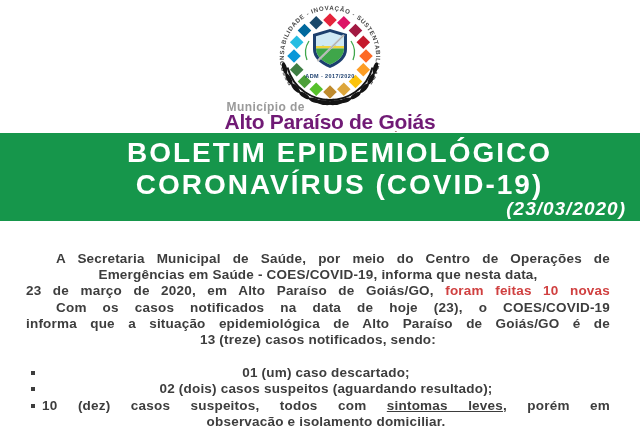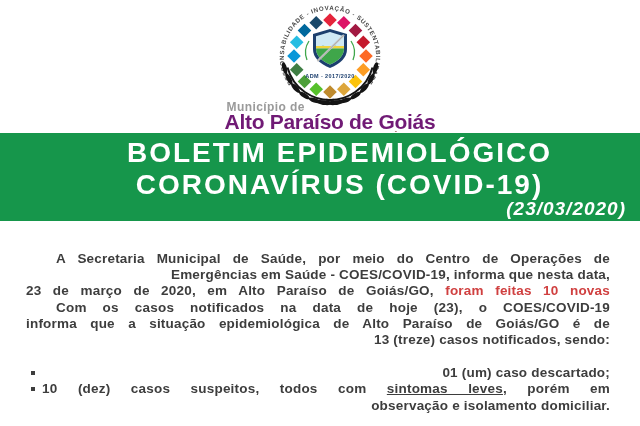--- a/index.html
+++ b/index.html
@@ -42,21 +42,21 @@
   .banner-date{
     position:absolute;right:14px;bottom:1px;color:#fff;
     font-style:italic;font-weight:bold;font-size:19px;letter-spacing:1px;
   }
 
   
   .content{
     position:absolute;top:251px;left:26px;width:584px;
     color:var(--text);font-size:13.5px;font-weight:bold;letter-spacing:.2px;
   }
-  .line{line-height:16.2px;text-align:right;}
+  .line{line-height:16.2px;text-align:center;}
   .line.indent{text-indent:30px;}
   .line.stretch{text-align:justify;text-align-last:justify;}
   .red{color:var(--red);}
   .underline{text-decoration:underline;}
   .bullet-list{margin-top:17px;}
   .bullet-item{display:flex;align-items:flex-start;}
   .marker{flex:none;width:4px;height:4px;background:var(--text);margin:6px 7px 0 5px;}
   .bullet-content{flex:1;min-width:0;}
 </style>
 </head>
@@ -153,20 +153,26 @@
     <div class="bullet-list">
         <div class="bullet-item">
           <span class="marker"></span>
           <div class="bullet-content">
             <div class="line"><span>01 (um) caso descartado;</span></div>
           </div>
         </div>
         <div class="bullet-item">
           <span class="marker"></span>
           <div class="bullet-content">
+            <div class="line"><span>02 (dois) casos suspeitos (aguardando resultado);</span></div>
+          </div>
+        </div>
+        <div class="bullet-item">
+          <span class="marker"></span>
+          <div class="bullet-content">
             <div class="line stretch"><span>10 (dez) casos suspeitos, todos com </span><span class="underline">sintomas leves</span><span>, porém em</span></div>
             <div class="line"><span>observação e isolamento domiciliar.</span></div>
           </div>
         </div>
       </div>
   </main>
 
 </div>
 
 </body></html>

